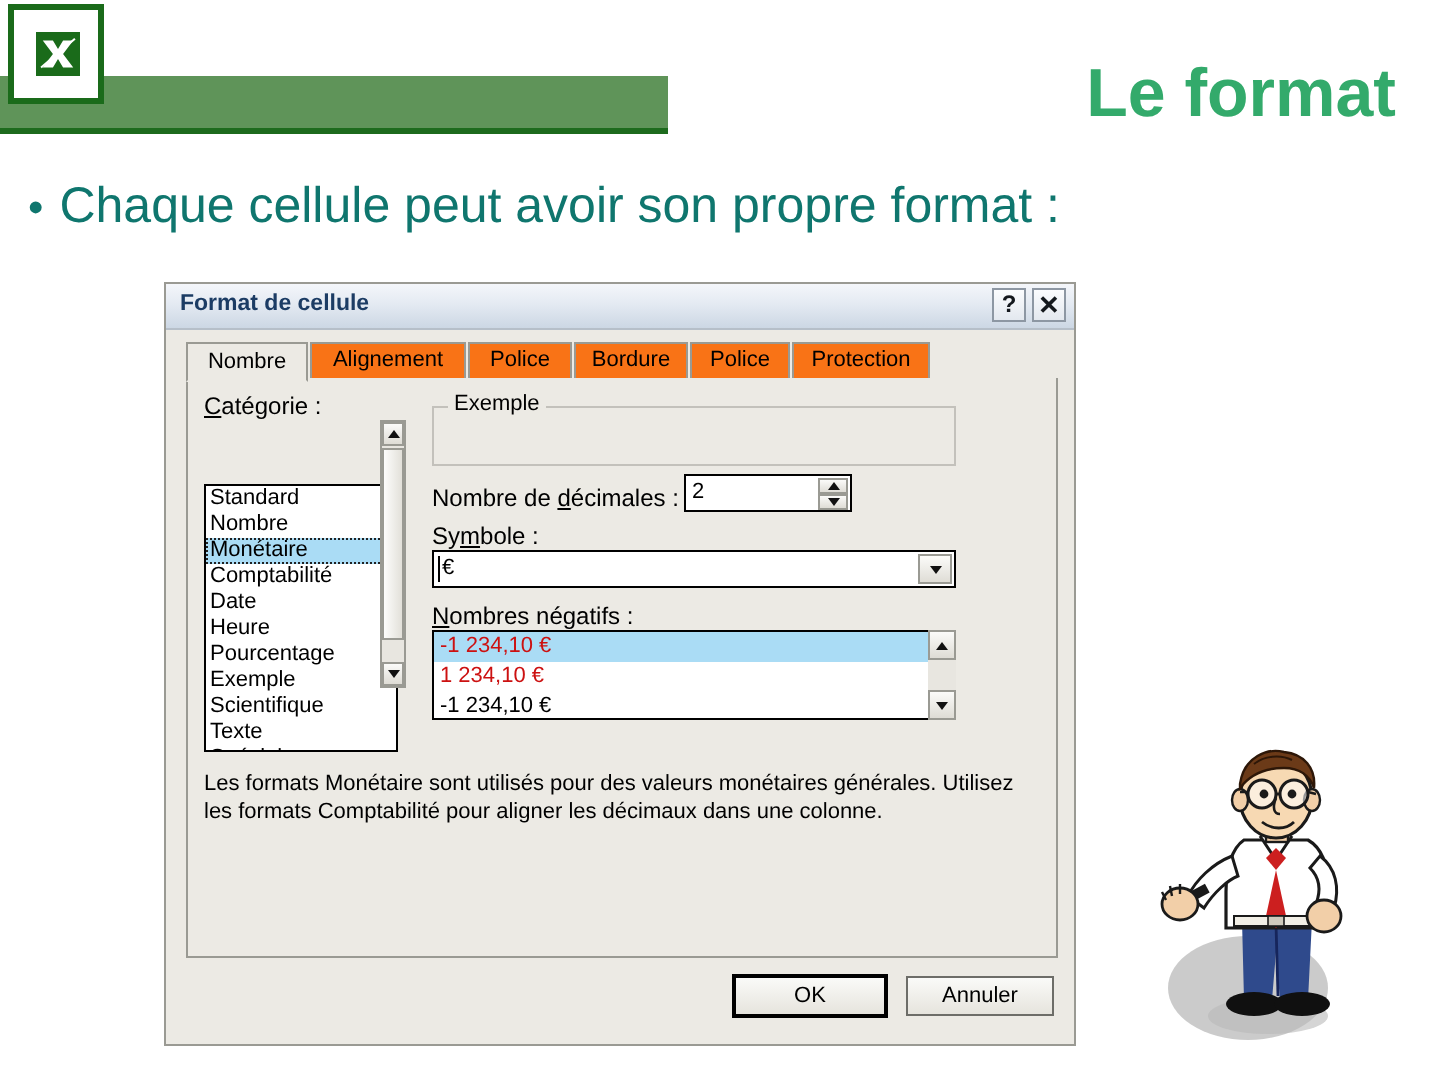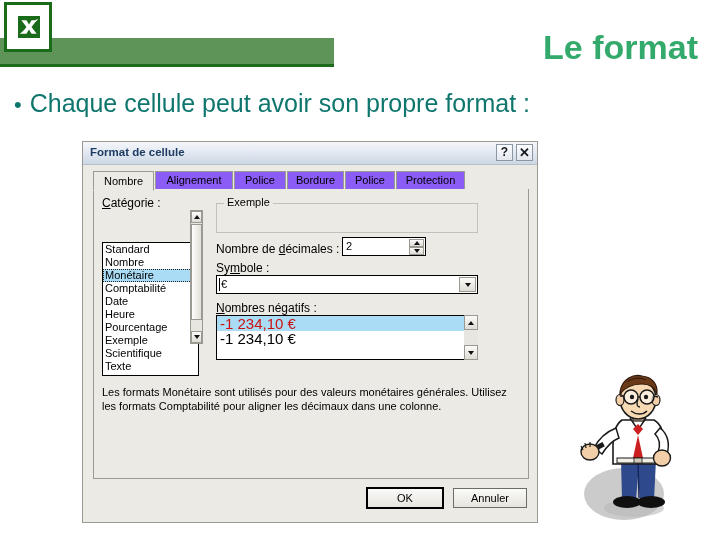--- a/index.html
+++ b/index.html
@@ -68,21 +68,21 @@
   #tb-help{right:24px;}
   #tb-close{right:4px;font-size:13px;}
 
   
   #tabstrip{
     position:absolute;left:10px;top:29px;width:436px;height:19px;
     border-bottom:1px solid #9a9a93;
   }
   .tab{
     position:absolute;top:0;height:19px;box-sizing:border-box;
-    background:#8b5cf6;border:1px solid #9a9a93;border-bottom:none;
+    background:#f97316;border:1px solid #9a9a93;border-bottom:none;
     font-size:11px;color:#000;text-align:center;line-height:17px;
     padding:0 6px;cursor:default;
   }
   .tab.active{
     background:#eceae4;height:20px;line-height:18px;z-index:3;
     border-bottom:1px solid #eceae4;
   }
 
   
   #tabpage{
@@ -175,21 +175,21 @@
     border:1px solid #9a9a93;box-sizing:border-box;
   }
 
   
   #neg-label{left:122px;top:112px;}
   #neg-box{
     position:absolute;left:122px;top:126px;width:262px;height:45px;
     background:#ffffff;border:1px solid #000;box-sizing:border-box;overflow:hidden;
   }
   .neg-item{
-    height:15px;line-height:15px;padding-left:3px;font-size:15px;cursor:default;
+    height:15px;line-height:15px;padding-left:3px;font-size:11px;cursor:default;
   }
   .neg-item.sel{background:#aadcf5;}
   .neg-red{color:#cc1111;}
   .neg-black{color:#000000;}
   #neg-scroll{
     position:absolute;left:370px;top:126px;width:14px;height:45px;
     background:#e8e6e0;
   }
   .nsb{
     position:absolute;left:0;width:14px;height:15px;
@@ -309,20 +309,21 @@
       <span id="sym-caret"></span>
       <span id="sym-value">€</span>
       <div id="sym-drop">
           <span class="caret down"></span>
         </div>
     </div>
 
     <div class="fieldlabel" id="neg-label"><u>N</u>ombres négatifs :</div>
     <div id="neg-box">
       <div class="neg-item sel neg-red">-1 234,10 €</div>
+      <div class="neg-item neg-red">1 234,10 €</div>
       <div class="neg-item neg-black">-1 234,10 €</div>
     </div>
     <div id="neg-scroll">
       <div class="nsb up">
           <span class="caret up"></span>
         </div>
       <div class="nsb down">
           <span class="caret down"></span>
         </div>
     </div>

